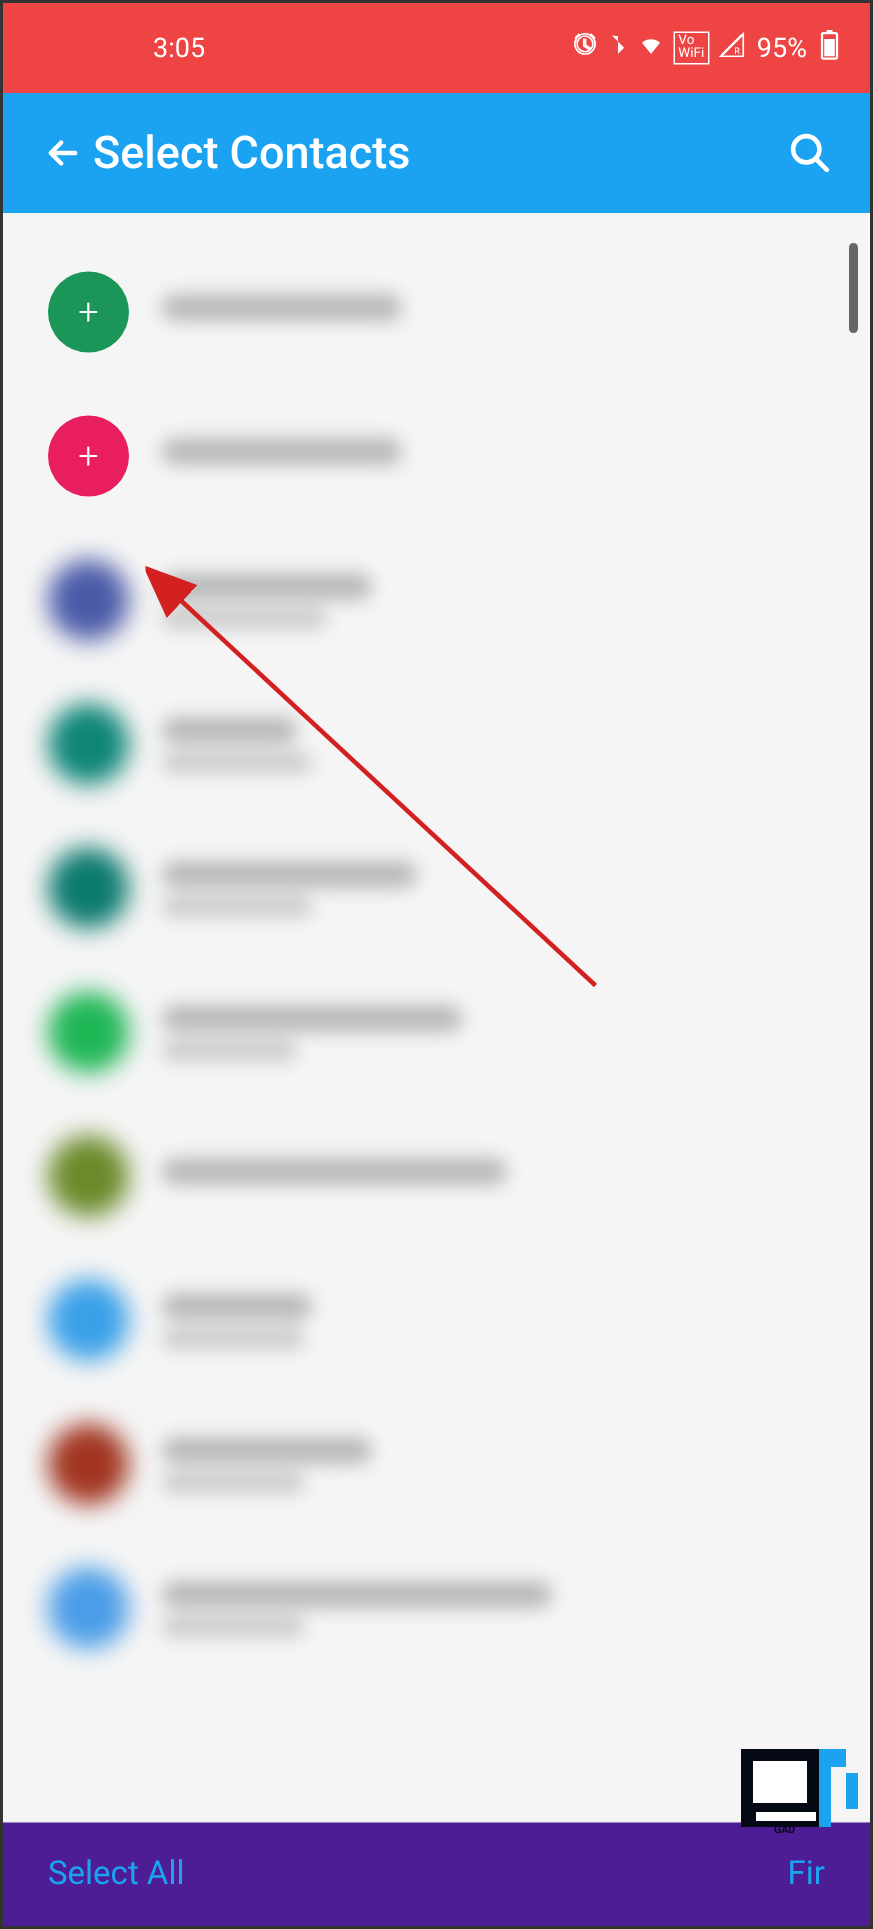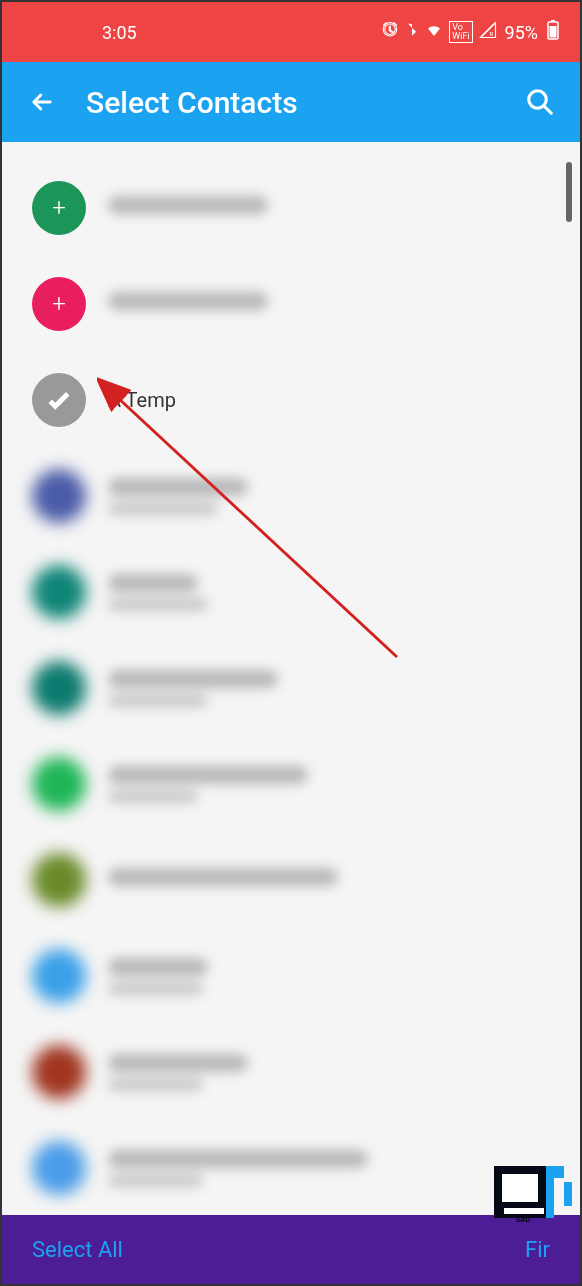--- a/index.html
+++ b/index.html
@@ -52,21 +52,20 @@
       width: 40px;
       height: 40px;
       display: flex;
       align-items: center;
       justify-content: center;
       cursor: pointer;
     }
     .app-title {
       font-size: 30px;
       font-weight: 500;
-      margin-left: 24px;
       flex: 1;
     }
     .search-btn {
       width: 40px;
       height: 40px;
       display: flex;
       align-items: center;
       justify-content: center;
       cursor: pointer;
     }
@@ -247,30 +246,20 @@
     </div>
   </div>
 
   <div class="contact-item">
     <div class="avatar avatar-pink">+</div>
     <div class="contact-info blurred">
       <div class="blurred-name" style="width:160px"></div>
     </div>
   </div>
 
-  <div class="contact-item">
-    <div class="avatar avatar-gray-checked">
-      <svg width="30" height="30" viewBox="0 0 24 24">
-          <path class="checkmark" d="M5 13l4 4L19 7"></path>
-        </svg>
-    </div>
-    <div class="contact-info">
-      <div class="contact-name">A Temp</div>
-    </div>
-  </div>
 
   <div class="contact-item">
     <div class="avatar avatar-blue blurred"></div>
     <div class="contact-info blurred">
       <div class="blurred-name" style="width:140px"></div>
       <div class="blurred-sub" style="width:110px"></div>
     </div>
   </div>
 
   <div class="contact-item">

